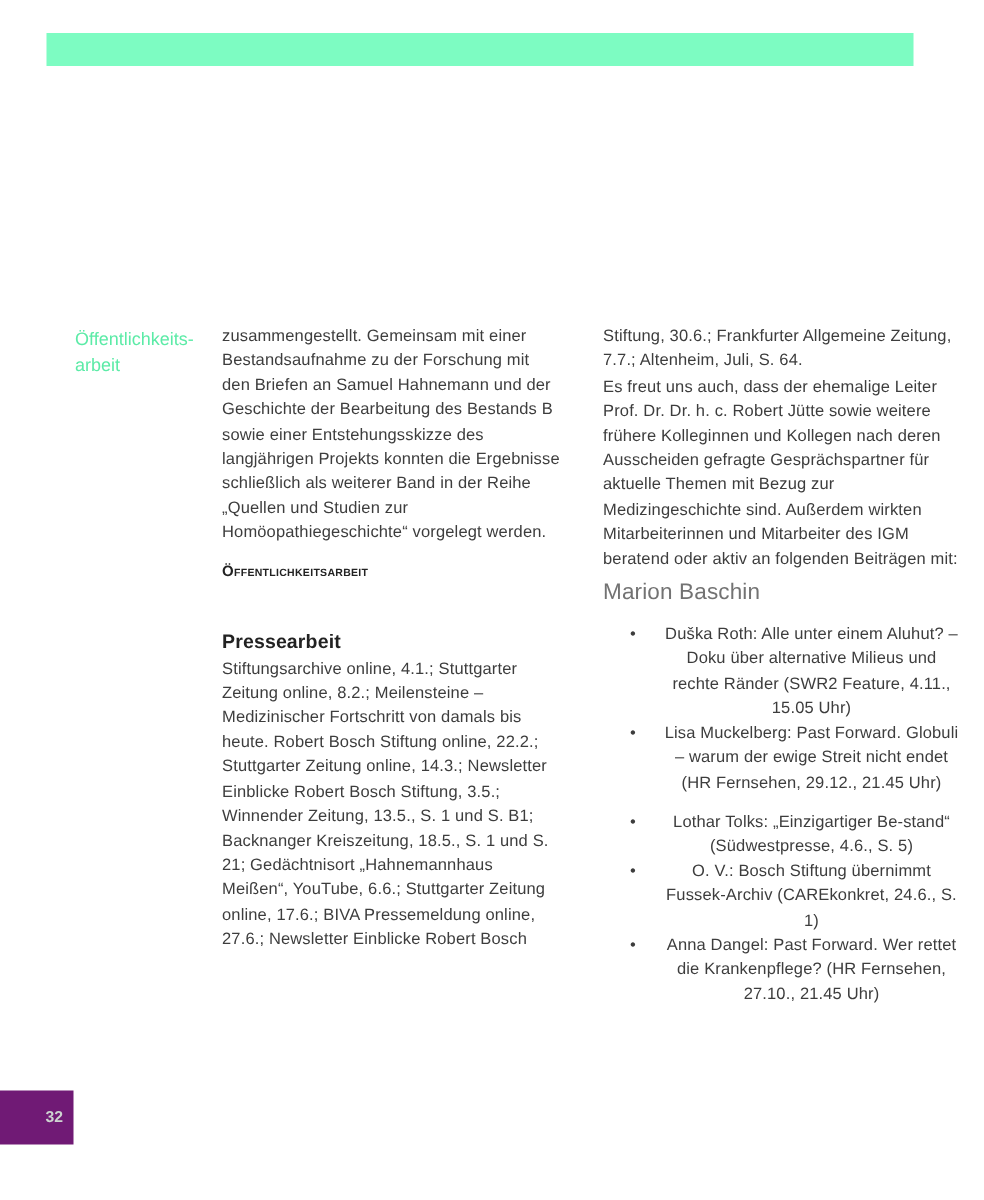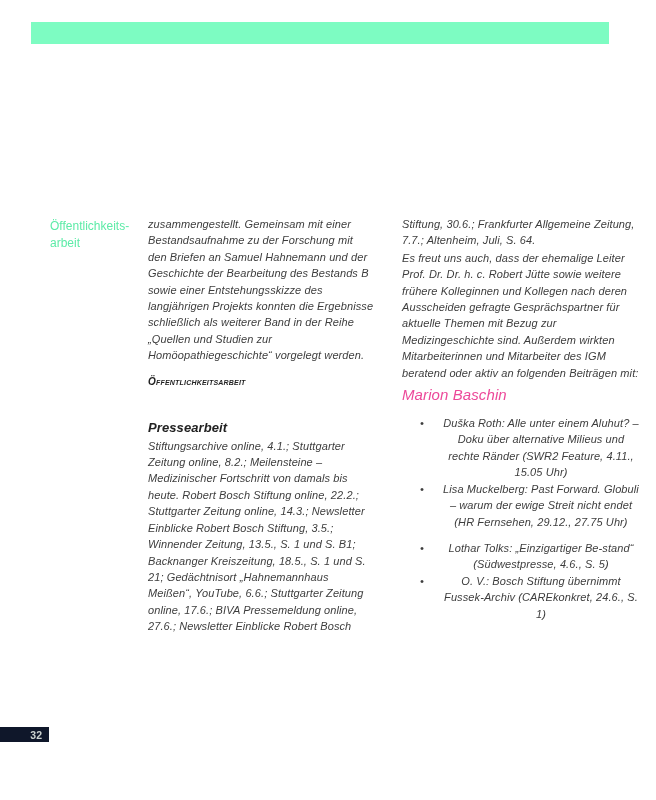--- a/index.html
+++ b/index.html
@@ -14,21 +14,21 @@
   .topbar {
     position: absolute; left: 31px; top: 22px;
     width: 578px; height: 22px;
     background: #7dfcc2;
   }
   .margin-label {
     position: absolute; left: 50px; top: 218px; width: 95px;
     color: #5ceba7; font-weight: normal;
     font-size: 12px; line-height: 16.5px;
   }
-  .col { position: absolute; top: 216px; font-size: 11px; line-height: 16.4px; letter-spacing: 0.1px; font-style: italic; }
+  .col { position: absolute; top: 216px; font-size: 11px; line-height: 16.4px; letter-spacing: 0.1px; }
   .col-left  { left: 148px; width: 226px; }
   .col-right { left: 402px; width: 237px; }
   .col p { margin: 0; }
   .col p + p { margin-top: 1px; }
   .section-heading {
     margin: 9px 0 0 0;
     font-variant: small-caps;
     font-weight: bold;
     font-size: 10px; line-height: 18px;
     letter-spacing: 0.2px;
@@ -38,41 +38,41 @@
     margin: 27px 0 0 0;
     font-weight: bold;
     font-size: 13px; line-height: 20px;
     color: #222222;
   }
   .press-intro { margin-top: 21px !important; }
   .person-heading {
     margin: 3px 0 0 0;
     font-weight: normal;
     font-size: 15px; line-height: 21px;
-    color: #ec4899;
+    color: #737373;
   }
   ul.bullets {
     list-style: none;
     margin: 10px 0 0 0; padding: 0;
   }
   ul.bullets li {
     position: relative;
     padding-left: 41px;
     margin: 0;
     text-align: center;
   }
   ul.bullets li::before {
     content: "\2022";
     position: absolute; left: 18px; top: 0;
     font-size: 11px;
   }
   .pagebar {
     position: absolute; left: 0; top: 727px;
-    width: 49px; height: 15px;
-    background: #0f172a;
+    width: 49px; height: 36px;
+    background: #701a75;
     display: flex; align-items: center; justify-content: flex-end;
     padding-right: 7px; box-sizing: border-box;
   }
   .pagebar .num {
     color: #cdd3d0; font-size: 10.5px; font-weight: bold;
   }
 </style>
 </head>
 <body>
 
@@ -90,24 +90,25 @@
   <p>Stiftungsarchive online, 4.1.; Stuttgarter Zeitung online, 8.2.; Meilensteine – Medizinischer Fortschritt von damals bis heute. Robert Bosch Stiftung online, 22.2.; Stuttgarter Zeitung online, 14.3.; Newsletter Einblicke Robert Bosch Stiftung, 3.5.; Winnender Zeitung, 13.5., S. 1 und S. B1; Backnanger Kreiszeitung, 18.5., S. 1 und S. 21; Gedächtnisort „Hahnemannhaus Meißen“, YouTube, 6.6.; Stuttgarter Zeitung online, 17.6.; BIVA Pressemeldung online, 27.6.; Newsletter Einblicke Robert Bosch</p>
 </div>
 
 <div class="col col-right">
   <p>Stiftung, 30.6.; Frankfurter Allgemeine Zeitung, 7.7.; Altenheim, Juli, S. 64.</p>
   <p>Es freut uns auch, dass der ehemalige Leiter Prof. Dr. Dr. h. c. Robert Jütte sowie weitere frühere Kolleginnen und Kollegen nach deren Ausscheiden gefragte Gesprächspartner für aktuelle Themen mit Bezug zur Medizingeschichte sind. Außerdem wirkten Mitarbeiterinnen und Mitarbeiter des IGM beratend oder aktiv an folgenden Beiträgen mit:</p>
 
   <h3 class="person-heading">Marion Baschin</h3>
   <ul class="bullets">
     <li>Duška Roth: Alle unter einem Aluhut? – Doku über alternative Milieus und rechte Ränder (SWR2 Feature, 4.11., 15.05 Uhr)</li>
-    <li>Lisa Muckelberg: Past Forward. Globuli – warum der ewige Streit nicht endet (HR Fernsehen, 29.12., 27.75 Uhr)</li>
+    <li>Lisa Muckelberg: Past Forward. Globuli – warum der ewige Streit nicht endet (HR Fernsehen, 29.12., 21.45 Uhr)</li>
   </ul>
 
   <ul class="bullets">
     <li>Lothar Tolks: „Einzigartiger Be-stand“ (Südwestpresse, 4.6., S. 5)</li>
     <li>O. V.: Bosch Stiftung übernimmt Fussek-Archiv (CAREkonkret, 24.6., S. 1)</li>
+    <li>Anna Dangel: Past Forward. Wer rettet die Krankenpflege? (HR Fernsehen, 27.10., 21.45 Uhr)</li>
   </ul>
 </div>
 
 <div class="pagebar">
   <span class="num">32</span>
 </div>
 
 </body></html>

